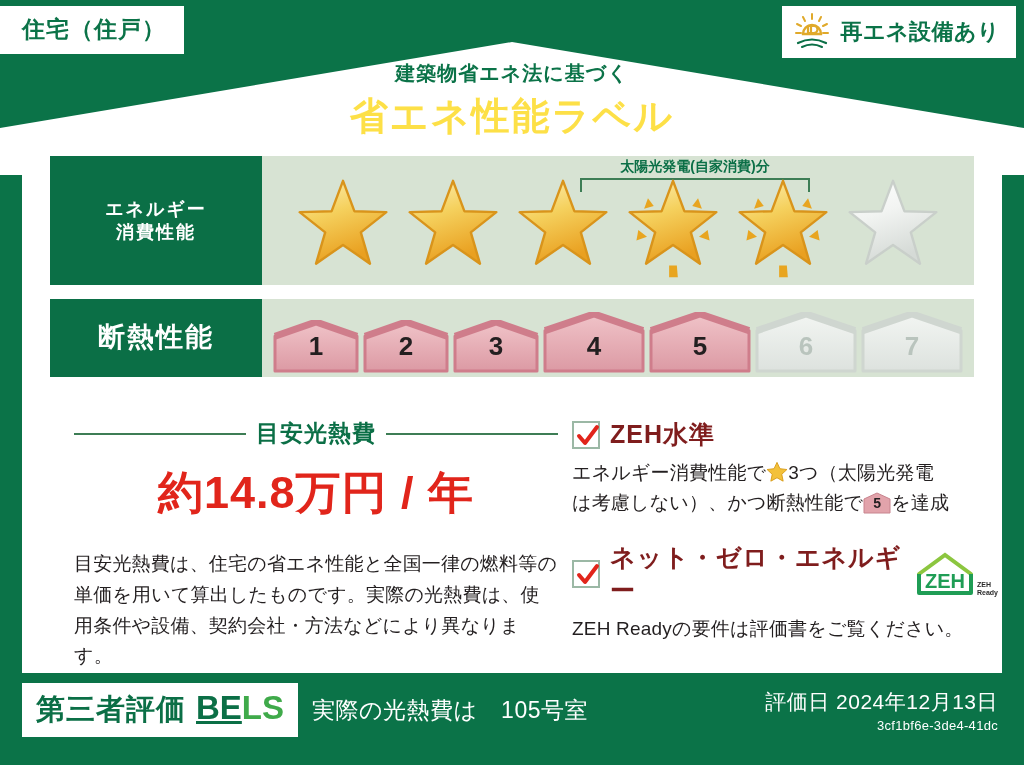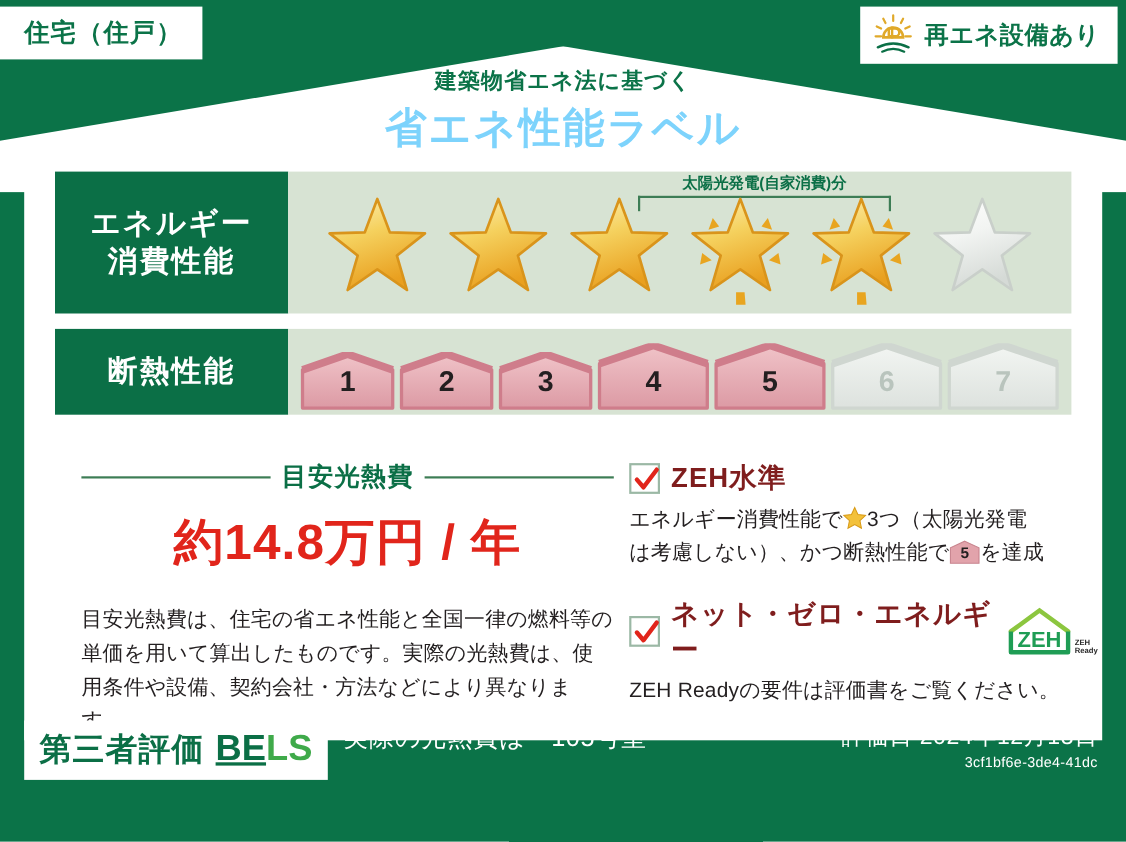--- a/index.html
+++ b/index.html
@@ -51,39 +51,39 @@
   }
   .sun-icon { width: 40px; height: 40px; flex: 0 0 40px; }
 
   
   .title-block {
     position: absolute; left: 0; top: 60px; width: 1024px;
     text-align: center; z-index: 5;
   }
   .title-sub { color: #0b7348; font-weight: bold; font-size: 20px; letter-spacing: 1px; }
   .title-main {
-    color: #7dd3fc; font-weight: bold; font-size: 38px;
+    color: #fde047; font-weight: bold; font-size: 38px;
     letter-spacing: 2px; margin-top: 4px;
   }
 
   
   .perf {
     position: absolute; left: 28px; top: 28px;
     width: 924px;
   }
   .perf-row { display: flex; align-items: stretch; margin-bottom: 14px; }
   .perf-label {
     background: #0b6f46; color: #ffffff;
     width: 212px; flex: 0 0 212px;
     display: flex; flex-direction: column;
     align-items: center; justify-content: center;
     font-weight: bold; letter-spacing: 2px;
   }
   .perf-label span { display: block; line-height: 1.25; }
-  #row-energy .perf-label { font-size: 27px; }
+  #row-energy .perf-label { font-size: 18px; }
   #row-insul .perf-label { font-size: 27px; }
   .perf-body {
     flex: 1; background: #d7e3d3;
     position: relative;
   }
   #row-energy .perf-body { height: 129px; }
   #row-insul .perf-body { height: 78px; }
 
   
   .stars {
@@ -160,21 +160,21 @@
   .inline-star { display: inline-block; vertical-align: -4px; width: 22px; height: 22px; }
   .inline-house { display: inline-block; vertical-align: -5px; width: 28px; height: 22px; position: relative; }
   .inline-house .n {
     position: absolute; inset: 0; text-align: center;
     font-size: 14px; font-weight: bold; color: #231f20; line-height: 23px;
   }
 
   
   .footer {
     position: absolute; left: 0; bottom: 0; width: 1024px; height: 110px;
-    display: flex; align-items: flex-start;
+    display: flex; align-items: center;
   }
   .bels-box {
     margin-left: 22px; background: #ffffff;
     padding: 6px 14px 7px 14px; display: flex; align-items: baseline; gap: 10px;
   }
   .bels-jp { color: #0b6f46; font-weight: bold; font-size: 29px; letter-spacing: 1px; }
   .bels-en { font-weight: bold; font-size: 33px; letter-spacing: 0px; }
   .bels-en .b1 { color: #0b6f46; text-decoration: underline; }
   .bels-en .b2 { color: #3faa4a; }
   .bldg-name {

